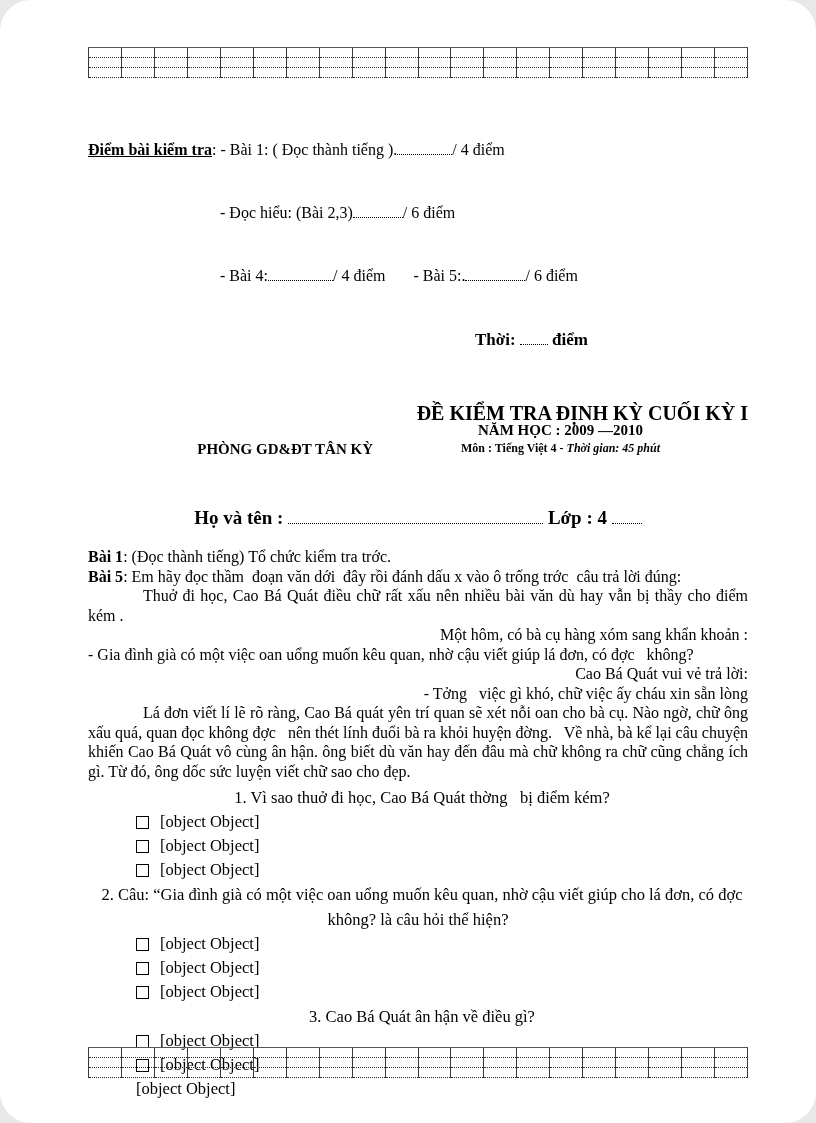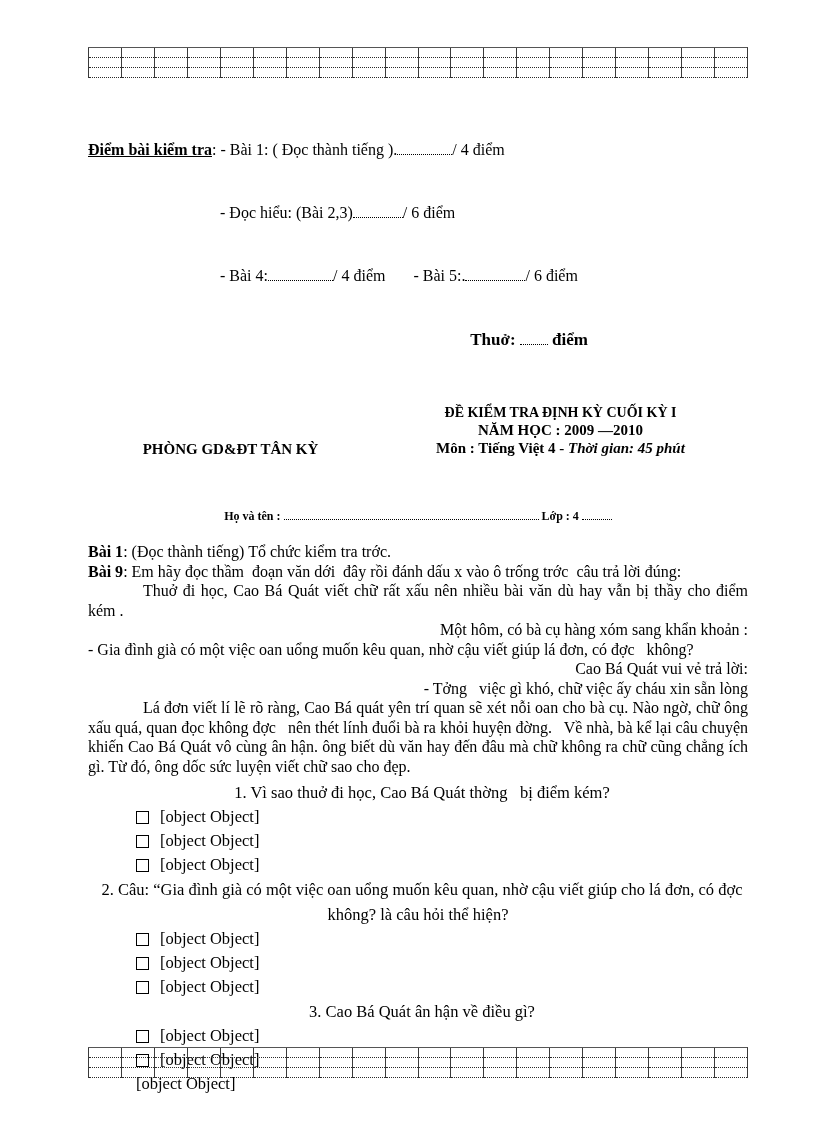--- a/index.html
+++ b/index.html
@@ -1,46 +1,47 @@
 <!DOCTYPE html>
 <html><head>
 <meta charset="utf-8">
 <style>
   html,body{margin:0;padding:0;background:#e8e8e8;}
   .page{
     width:816px;height:1123px;background:#ffffff;margin:0 auto;position:relative;
     box-sizing:border-box;padding:47px 68px 0 88px;
     font-family:"Liberation Serif","DejaVu Serif",serif;color:#000;
     overflow:hidden;
+    border-radius:31px;
   }
   
   .grid{display:flex;border-top:1px solid #555;border-right:1.5px solid #3a3a3a;}
   .g-cell{flex:1;border-left:1.5px solid #3a3a3a;}
   .g-row{height:9px;border-bottom:1.2px dotted #2a2a2a;}
   .grid-bottom{position:absolute;bottom:45px;left:88px;right:68px;}
   
   .leader{display:inline-block;border-bottom:1.6px dotted #000;height:12px;vertical-align:baseline;}
   .w55{width:55px}.w50{width:50px}.w65{width:65px}.w60{width:60px}.w28{width:28px}
   .w255{width:255px}.w30{width:30px}
   
   .score{margin-top:19px;font-size:16px;line-height:21px;white-space:pre-wrap;}
   .score-title{font-weight:bold;text-decoration:underline;}
   .score-indent{margin-left:132px;}
   .score-total{margin-top:1px;text-align:right;padding-right:160px;font-size:17px;}
   .b{font-weight:bold;}
   
   .header{display:flex;margin-top:12px;}
-  .h-left{width:285px;text-align:center;font-weight:bold;font-size:15px;line-height:18px;white-space:pre-wrap;}
+  .h-left{width:285px;text-align:right;font-weight:bold;font-size:15px;line-height:18px;white-space:pre-wrap;}
   .h-right{flex:1;text-align:center;line-height:18px;}
-  .h-title{font-weight:bold;font-size:14px;}
+  .h-title{font-weight:bold;font-size:20px;text-align:right;}
   .h-year{font-weight:bold;font-size:15px;line-height:16px;}
-  .h-subject{font-weight:bold;font-size:15px;line-height:21px;white-space:pre-wrap;}
+  .h-subject{font-weight:bold;font-size:12px;line-height:21px;white-space:pre-wrap;}
   .italic{font-style:italic;}
   
-  .name-line{margin-top:13px;text-align:center;font-size:12px;}
+  .name-line{margin-top:13px;text-align:center;font-size:19px;}
   
   .task{font-size:16px;line-height:19.5px;white-space:pre-wrap;}
   .task-b1{margin-top:18px;}
   .para{font-size:16px;line-height:19.5px;margin:0;white-space:pre-wrap;text-align:right;}
   .indent{text-indent:55px;}
   .justify{text-align:justify;}
   
   .questions{margin-top:4px;font-size:16.5px;}
   .q-text{line-height:25px;margin:0;text-indent:8px;white-space:pre-wrap;text-align:center;}
   .option{height:24px;display:flex;align-items:center;margin-left:42px;padding-left:6px;}
@@ -171,44 +172,44 @@
         <div class="g-row"></div>
         <div class="g-row"></div>
         <div class="g-row"></div>
       </div>
     </div>
 
   <div class="score">
     <div><span class="score-title">Điểm bài kiểm tra</span><span>: </span><span>- Bài 1: ( Đọc thành tiếng ).</span><span class="leader w55"></span><span>/ 4 điểm</span></div>
     <div class="score-indent"><span>- Đọc hiểu: (Bài 2,3)</span><span class="leader w50"></span><span>/ 6 điểm</span></div>
     <div class="score-indent"><span>- Bài 4:</span><span class="leader w65"></span><span>/ 4 điểm</span><span>&nbsp;&nbsp;&nbsp;&nbsp;&nbsp;&nbsp;&nbsp;</span><span>- Bài 5:.</span><span class="leader w60"></span><span>/ 6 điểm</span></div>
-    <div class="score-total"><span class="b">Thuở:</span> <span class="leader w28"></span> <span class="b">điểm</span></div>
+    <div class="score-total"><span class="b">Thời:</span> <span class="leader w28"></span> <span class="b">điểm</span></div>
   </div>
 
   <div class="header">
     <div class="h-left">
       <div>PHÒNG GD&amp;ĐT TÂN KỲ</div>
     </div>
     <div class="h-right">
       <div class="h-title">ĐỀ KIỂM TRA ĐỊNH KỲ CUỐI KỲ I</div>
       <div class="h-year">NĂM HỌC : 2009 —2010</div>
       <div class="h-subject"><span>Môn : Tiếng Việt 4 - </span><span class="italic">Thời gian: 45 phút</span></div>
     </div>
   </div>
 
   <div class="name-line">
     <span class="b">Họ và tên : </span><span class="leader w255"></span><span class="b"> Lớp : 4 </span><span class="leader w30"></span>
   </div>
 
   <div class="task task-b1"><span class="b">Bài 1</span><span>: (Đọc thành tiếng) Tổ chức kiểm tra trớc.</span></div>
-  <div class="task"><span class="b">Bài 9</span><span>: Em hãy đọc thầm  đoạn văn dới  đây rồi đánh dấu x vào ô trống trớc  câu trả lời đúng:</span></div>
+  <div class="task"><span class="b">Bài 5</span><span>: Em hãy đọc thầm  đoạn văn dới  đây rồi đánh dấu x vào ô trống trớc  câu trả lời đúng:</span></div>
 
   <div>
 
-      <p class="para indent justify">Thuở đi học, Cao Bá Quát viết chữ rất xấu nên nhiều bài văn dù hay vẫn bị thầy cho điểm kém .</p>
+      <p class="para indent justify">Thuở đi học, Cao Bá Quát điều chữ rất xấu nên nhiều bài văn dù hay vẫn bị thầy cho điểm kém .</p>
 
       <p class="para indent">Một hôm, có bà cụ hàng xóm sang khẩn khoản :</p>
 
       <p class="para justify">- Gia đình già có một việc oan uổng muốn kêu quan, nhờ cậu viết giúp lá đơn, có đợc   không?</p>
 
       <p class="para indent">Cao Bá Quát vui vẻ trả lời:</p>
 
       <p class="para">- Tởng   việc gì khó, chữ việc ấy cháu xin sẵn lòng</p>
 
       <p class="para indent justify">Lá đơn viết lí lẽ rõ ràng, Cao Bá quát yên trí quan sẽ xét nỗi oan cho bà cụ. Nào ngờ, chữ ông xấu quá, quan đọc không đợc   nên thét lính đuổi bà ra khỏi huyện đờng.   Về nhà, bà kể lại câu chuyện khiến Cao Bá Quát vô cùng ân hận. ông biết dù văn hay đến đâu mà chữ không ra chữ cũng chẳng ích gì. Từ đó, ông dốc sức luyện viết chữ sao cho đẹp.</p>

